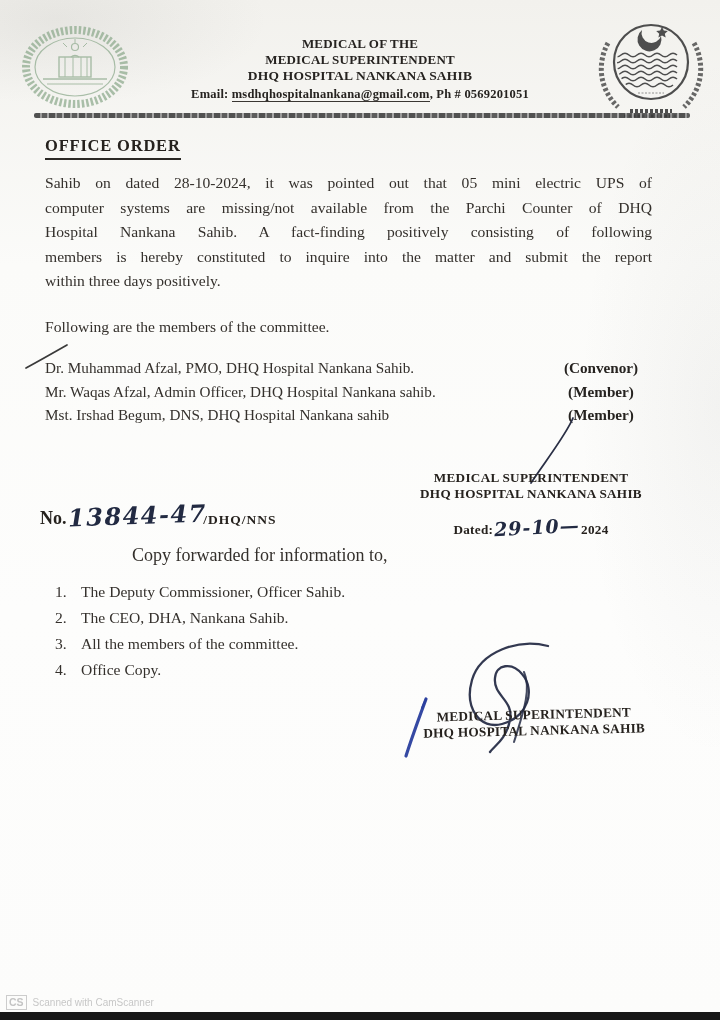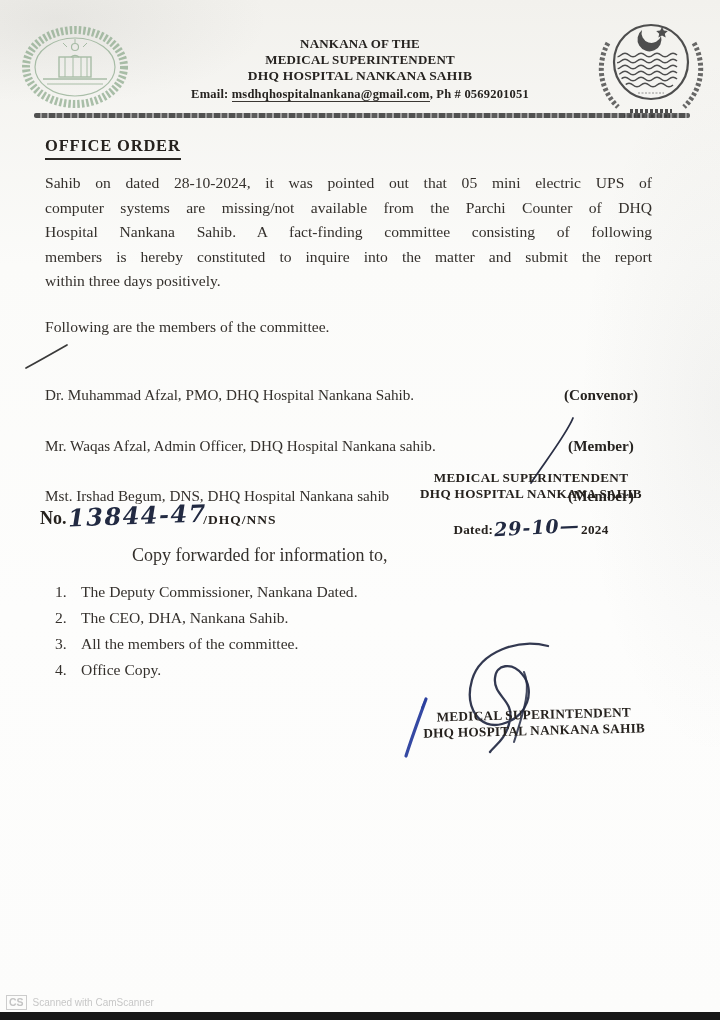--- a/index.html
+++ b/index.html
@@ -29,21 +29,21 @@
     letter-spacing:.8px;color:#26221e;border-bottom:2.5px solid #2b2824;padding-bottom:2px;}
   
   .body-par{position:absolute;left:45px;top:171px;width:607px;font-size:15.6px;line-height:24.6px;}
   .bl{text-align:justify;text-align-last:justify;white-space:normal;}
   .bl.first{padding-left:133px;}
   .bl.last{text-align:left;text-align-last:left;}
   .committee-intro{position:absolute;left:45px;top:318px;font-size:15.6px;}
   
   .members{position:absolute;left:45px;top:356px;width:608px;font-size:15.2px;line-height:23.5px;}
   .member-row{display:flex;align-items:baseline;}
-  .member-name{flex:1;margin-top:27px;}
+  .member-name{flex:1;}
   .member-role{width:104px;text-align:center;font-weight:bold;color:#262320;}
   
   .ms-block1{position:absolute;left:400px;top:470px;width:262px;text-align:center;
     font-weight:bold;font-size:13.2px;line-height:15.5px;color:#26221e;letter-spacing:.3px;}
   .date-row{display:flex;justify-content:center;align-items:baseline;margin-top:19px;}
   .hand{font-family:"DejaVu Serif",serif;font-style:italic;font-weight:700;color:#222a42;}
   .hand-date{font-size:19px;letter-spacing:1px;transform:rotate(-3deg);display:inline-block;margin:0 1px;}
   
   .ref-line{position:absolute;left:40px;top:501px;display:flex;align-items:baseline;white-space:nowrap;}
   .ref-label{font-weight:bold;font-size:18px;color:#26221e;}
@@ -106,34 +106,34 @@
       </g>
       <path d="M45,79 h26" stroke-width="1" stroke-dasharray="2 1.5" opacity=".6"></path>
       <path d="M15,29 C4,49 6,75 25,93" stroke-width="5" stroke-dasharray="3 2.2" opacity=".85"></path>
       <path d="M101,29 C112,49 110,75 91,93" stroke-width="5" stroke-dasharray="3 2.2" opacity=".85"></path>
       <path d="M37,97 h42" stroke-width="4" stroke-dasharray="3 2"></path>
       <path d="M31,102 h54" stroke-width="3" stroke-dasharray="2.5 2" opacity=".8"></path>
     </g>
   </svg>
 
   <div class="header-text">
-    <div>NANKANA OF THE</div>
+    <div>MEDICAL OF THE</div>
     <div>MEDICAL SUPERINTENDENT</div>
     <div class="h3">DHQ HOSPITAL NANKANA SAHIB</div>
     <div class="email-line"><span>Email: </span><span class="email-underline">msdhqhospitalnankana@gmail.com</span><span>, Ph # 0569201051</span></div>
   </div>
 
   <div class="separator"></div>
 
   <div class="office-order">OFFICE ORDER</div>
 
   <div class="body-par">
     <div class="bl">Sahib on dated 28-10-2024, it was pointed out that 05 mini electric UPS of</div>
     <div class="bl">computer systems are missing/not available from the Parchi Counter of DHQ</div>
-    <div class="bl">Hospital Nankana Sahib. A fact-finding committee consisting of following</div>
+    <div class="bl">Hospital Nankana Sahib. A fact-finding positively consisting of following</div>
     <div class="bl">members is hereby constituted to inquire into the matter and submit the report</div>
     <div class="bl last">within three days positively.</div>
   </div>
 
   <div class="committee-intro">Following are the members of the committee.</div>
 
   <svg class="ink-svg" style="left:24px;top:343px;" width="46" height="28" viewBox="0 0 46 28">
     <path d="M43,2 C29,10 13,19 2,25" stroke="#3a3a3a" stroke-width="1.7" fill="none" stroke-linecap="round"></path>
   </svg>
 
@@ -169,21 +169,21 @@
   <div class="ref-line">
     <span class="ref-label">No.</span>
     <span class="hand hand-no">13844-47</span>
     <span class="ref-suffix">/DHQ/NNS</span>
   </div>
 
   <div class="fwd-heading">Copy forwarded for information to,</div>
   <div class="fwd-list">
     <div class="fwd-row">
       <span class="fwd-num">1.</span>
-      <span>The Deputy Commissioner, Nankana Dated.</span>
+      <span>The Deputy Commissioner, Officer Sahib.</span>
     </div>
     <div class="fwd-row">
       <span class="fwd-num">2.</span>
       <span>The CEO, DHA, Nankana Sahib.</span>
     </div>
     <div class="fwd-row">
       <span class="fwd-num">3.</span>
       <span>All the members of the committee.</span>
     </div>
     <div class="fwd-row">

